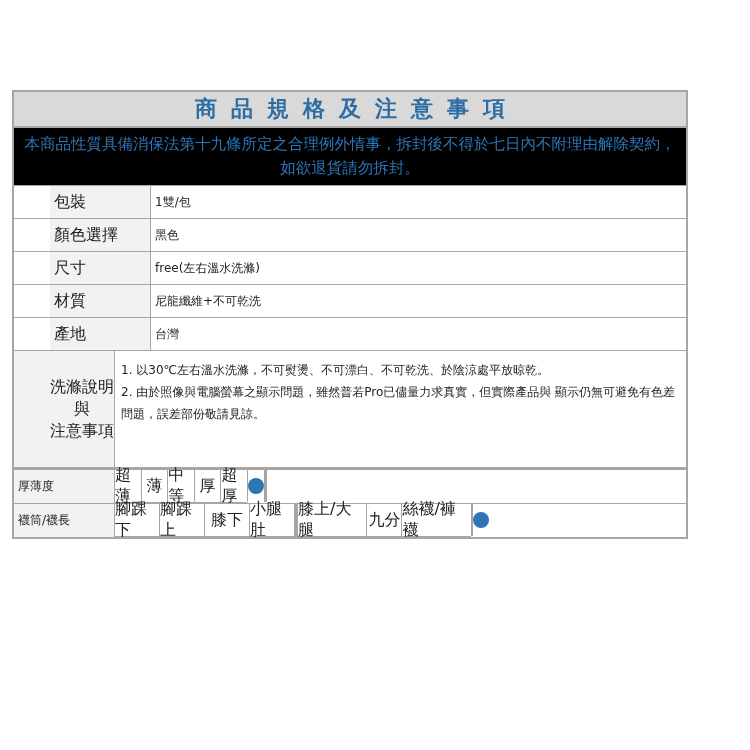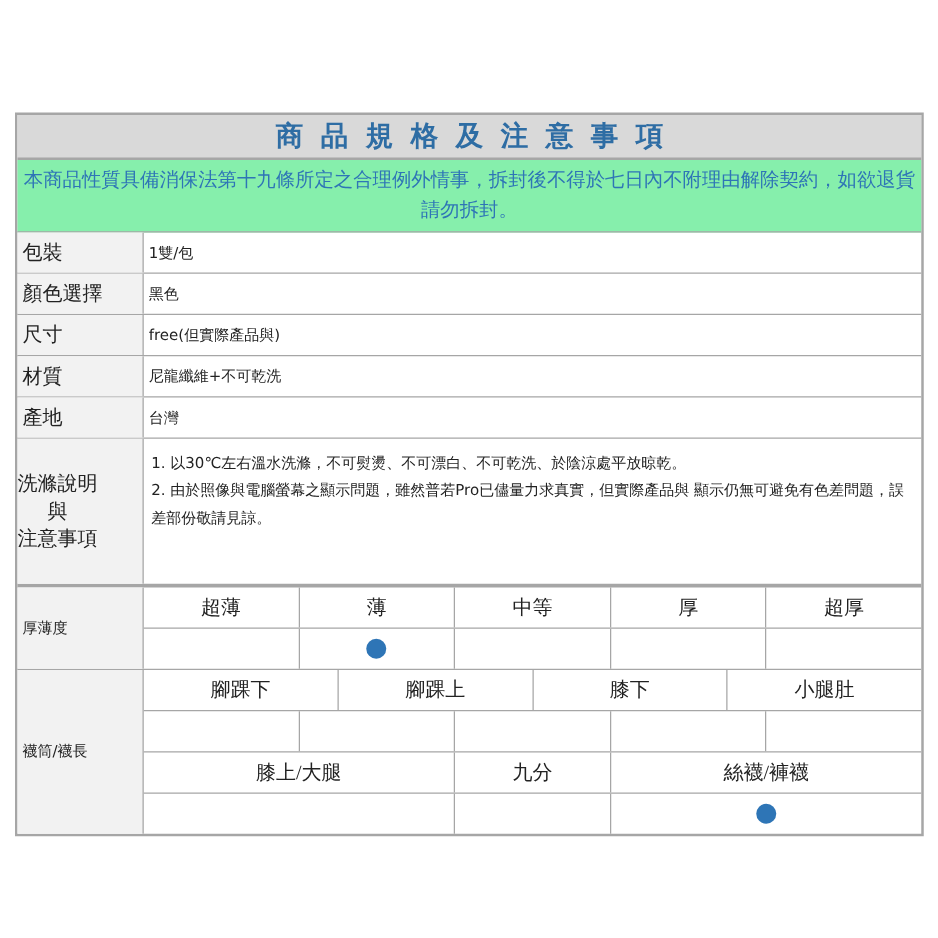--- a/index.html
+++ b/index.html
@@ -1,49 +1,50 @@
 <!DOCTYPE html>
 <html><head>
 <meta charset="utf-8">
 <style>
   html, body { margin: 0; padding: 0; background: #ffffff; }
   body { width: 750px; height: 750px; position: relative; font-family: "DejaVu Sans", sans-serif; color: #222; }
   .spec {
-    position: absolute; left: 12px; top: 90px; width: 727px;
+    position: absolute; left: 12px; top: 90px; width: 676px;
     border: 2px solid #a6a6a6; box-sizing: border-box;
   }
   .title {
     height: 36px; background: #d9d9d9; border-bottom: 2px solid #a6a6a6;
     display: flex; align-items: center; justify-content: center;
     color: #2e6da4; font-weight: bold; font-size: 22px; letter-spacing: 14px;
     padding-left: 14px; box-sizing: border-box;
   }
   .notice {
-    background: #86efac; color: #2e75b6; text-align: center;
+    background: #000000; color: #2e75b6; text-align: center;
     font-size: 15.5px; line-height: 24px; padding: 4px 4px 5px;
     border-bottom: 1px solid #a6a6a6;
+    font-family: Liberation Serif, serif;
   }
   .row { display: flex; border-bottom: 1px solid #a6a6a6; }
   .label {
     width: 101px; background: #f2f2f2; border-right: 1px solid #a6a6a6;
     font-size: 16px; display: flex; align-items: center; padding-left: 4px; box-sizing: border-box;
     flex: none;
   }
   .value { flex: 1; font-size: 12px; display: flex; align-items: center; padding-left: 4px; }
-  .simple { height: 32px; }
+  .simple { height: 32px; padding-left: 36px; }
   .wash { height: 116px; border-bottom: 3px solid #a6a6a6; }
-  .wash .label { justify-content: flex-start; text-align: center; line-height: 22px; padding-left: 0; }
+  .wash .label { justify-content: flex-end; text-align: center; line-height: 22px; padding-left: 0; }
   .wash .value { display: block; padding: 8px 6px; line-height: 22px; }
   .grid-row { display: flex; border-bottom: 1px solid #a6a6a6; }
   .grid-row:last-child { border-bottom: none; }
   .grid-label {
     width: 101px; background: #f2f2f2; border-right: 1px solid #a6a6a6;
     font-size: 12px; display: flex; align-items: center; padding-left: 4px; box-sizing: border-box; flex: none;
   }
-  .grid { flex: 1; display: flex; flex-direction: column; font-family: Liberation Serif, serif; }
+  .grid { flex: 1; display: flex; flex-direction: row; }
   .g-line { display: flex; height: 32px; border-bottom: 1px solid #a6a6a6; }
   .g-line:last-child { border-bottom: none; }
   .cell {
     flex: 1; border-right: 1px solid #a6a6a6; display: flex; align-items: center;
     justify-content: center; font-size: 16px;
   }
   .cell:last-child { border-right: none; }
   .span2 { flex: 2; }
   .dot { width: 16px; height: 16px; border-radius: 50%; background: #2e75b6; display: inline-block; }
 </style>
@@ -57,21 +58,21 @@
   <div class="row simple">
     <div class="label">包裝</div>
     <div class="value">1雙/包</div>
   </div>
   <div class="row simple">
     <div class="label">顏色選擇</div>
     <div class="value">黑色</div>
   </div>
   <div class="row simple">
     <div class="label">尺寸</div>
-    <div class="value">free(但實際產品與)</div>
+    <div class="value">free(左右溫水洗滌)</div>
   </div>
   <div class="row simple">
     <div class="label">材質</div>
     <div class="value">尼龍纖維+不可乾洗</div>
   </div>
   <div class="row simple">
     <div class="label">產地</div>
     <div class="value">台灣</div>
   </div>
 

